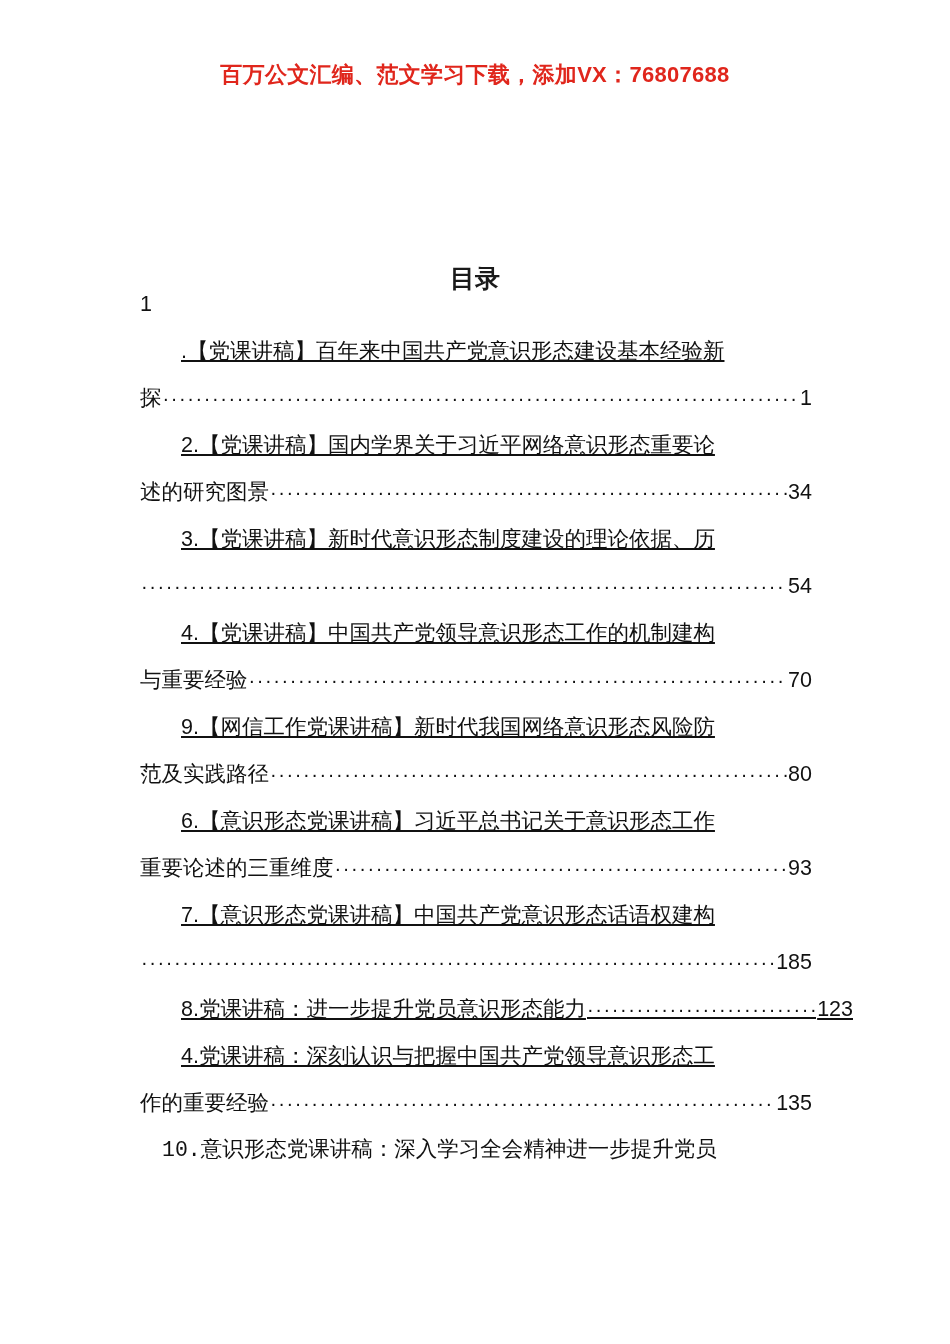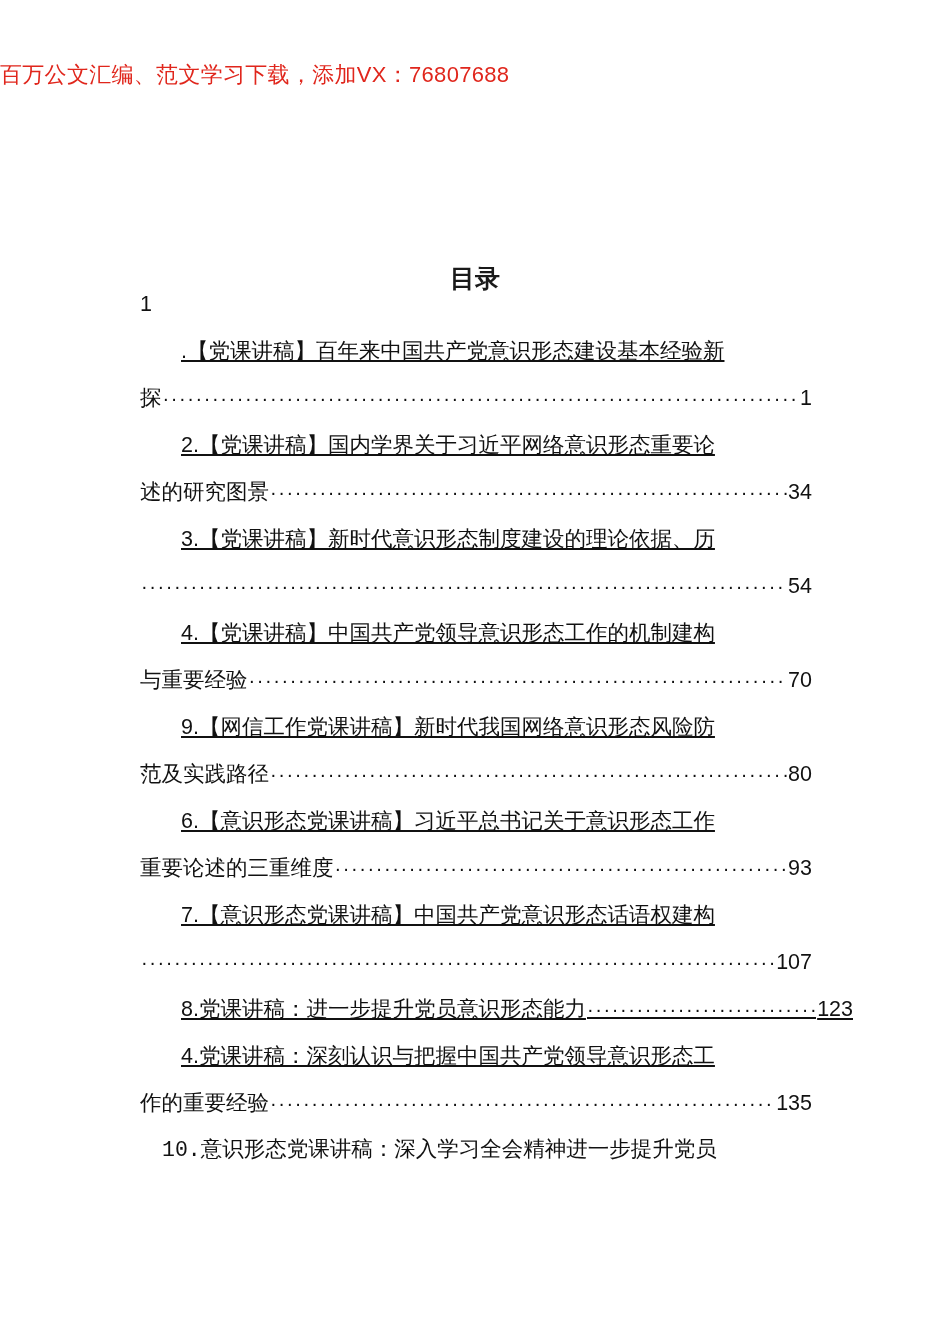--- a/index.html
+++ b/index.html
@@ -16,23 +16,24 @@
     font-family: "Liberation Sans", "DejaVu Sans", sans-serif;
     -webkit-font-smoothing: antialiased;
   }
 
   
   .promo-header {
     position: absolute;
     top: 60px;
     left: 0;
     width: 950px;
+    text-align: center;
     color: #e0261c;
     font-size: 22px;
-    font-weight: 400;
+    font-weight: 700;
     letter-spacing: 0.3px;
     white-space: nowrap;
   }
 
   
   .doc-title {
     position: absolute;
     top: 230px;
     left: 0;
     width: 950px;
@@ -167,21 +168,21 @@
         <span class="leader-text">重要论述的三重维度</span>
         <span class="leader-dots">·······························································································································································</span>
         <span class="leader-page">93</span>
       </span>
     </div>
 
     <div class="toc-entry">
       <span class="entry-line indent-2">7.【意识形态党课讲稿】中国共产党意识形态话语权建构</span>
       <span class="leader-row">
         <span class="leader-dots">·······························································································································································</span>
-        <span class="leader-page">107</span>
+        <span class="leader-page">185</span>
       </span>
     </div>
 
     <div class="toc-entry">
       <span class="leader-row indent-2">
         <span class="leader-text">8.党课讲稿：进一步提升党员意识形态能力</span>
         <span class="leader-dots">·······························································································································································</span>
         <span class="leader-page">123</span>
       </span>
     </div>

